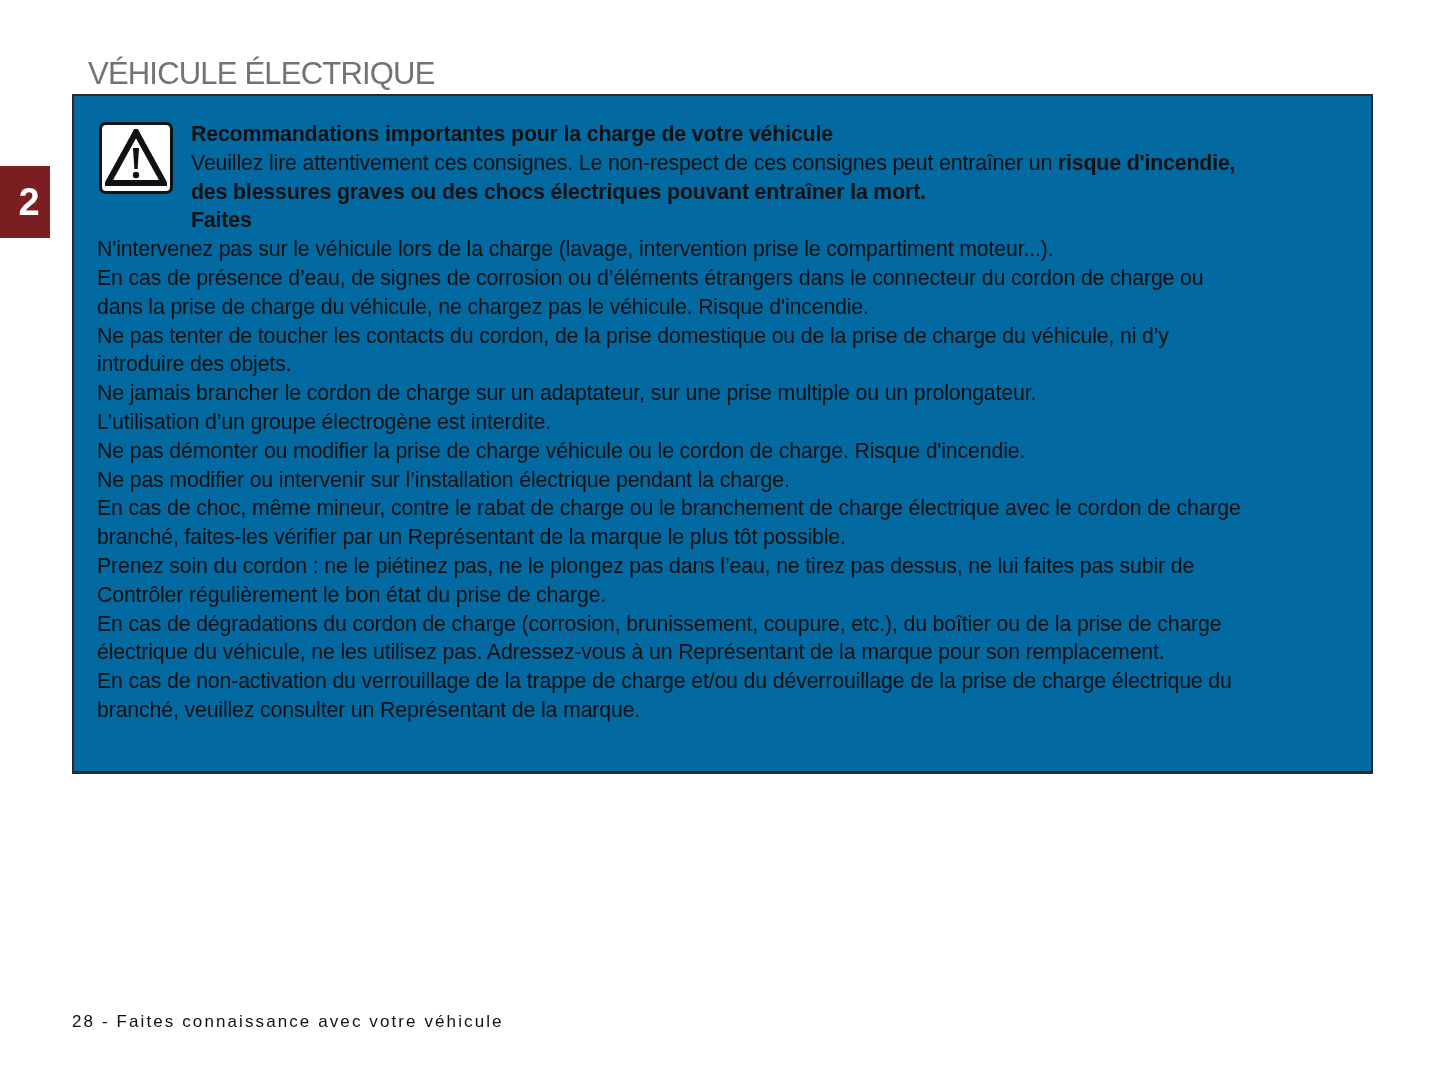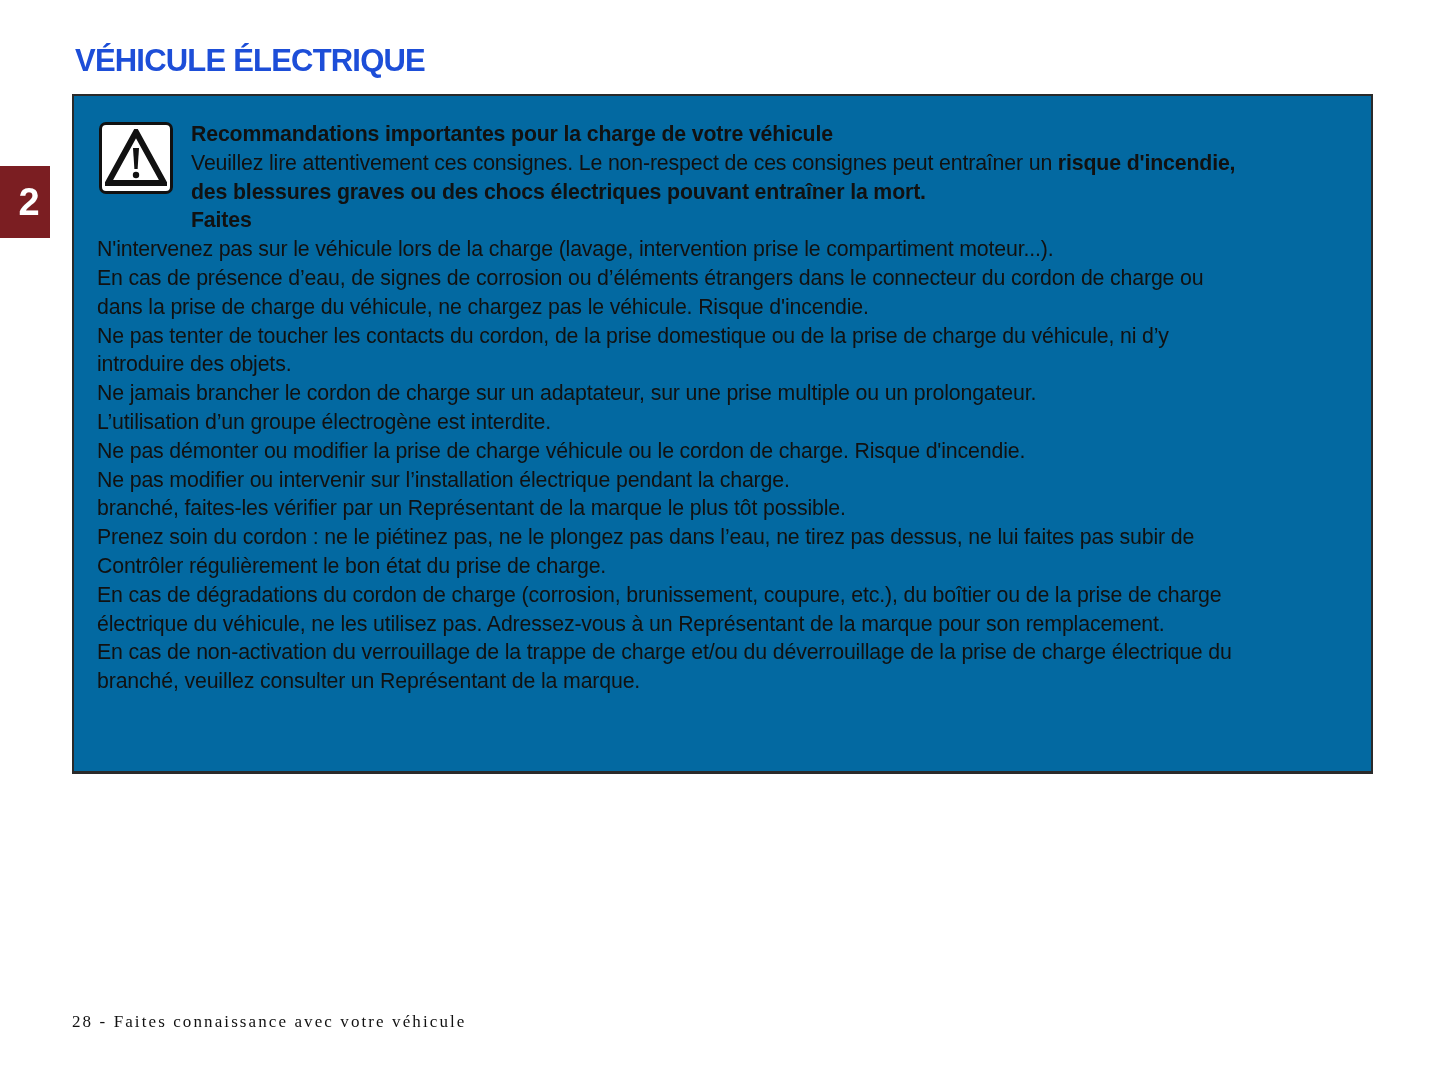--- a/index.html
+++ b/index.html
@@ -13,24 +13,24 @@
       position: relative;
       overflow: hidden;
       font-family: "Liberation Sans", sans-serif;
       color: #111111;
     }
     .page-title {
       position: absolute;
       left: 72px;
       top: 38px;
       font-size: 31px;
-      font-weight: bold;
+      font-weight: normal;
       letter-spacing: -0.8px;
-      color: #1d4ed8;
-      margin: 3px;
+      color: #737373;
+      margin: 16px;
       line-height: 40px;
     }
     .chapter-tab {
       position: absolute;
       left: 0;
       top: 166px;
       width: 50px;
       height: 72px;
       background: #7b1e22;
       color: #ffffff;
@@ -94,21 +94,20 @@
       font-weight: bold;
     }
     .footer {
       position: absolute;
       left: 72px;
       top: 1012px;
       font-size: 17px;
       letter-spacing: 2.1px;
       color: #111111;
       white-space: nowrap;
-      font-family: Liberation Serif, serif;
     }
   </style>
 </head>
 <body>
 
 <h1 class="page-title">VÉHICULE ÉLECTRIQUE</h1>
 
 <div class="chapter-tab">
   <span>2</span>
 </div>
@@ -131,20 +130,21 @@
     </div>
     <span class="line">N'intervenez pas sur le véhicule lors de la charge (lavage, intervention prise le compartiment moteur...).</span>
     <span class="line">En cas de présence d’eau, de signes de corrosion ou d’éléments étrangers dans le connecteur du cordon de charge ou</span>
     <span class="line">dans la prise de charge du véhicule, ne chargez pas le véhicule. Risque d'incendie.</span>
     <span class="line">Ne pas tenter de toucher les contacts du cordon, de la prise domestique ou de la prise de charge du véhicule, ni d’y</span>
     <span class="line">introduire des objets.</span>
     <span class="line">Ne jamais brancher le cordon de charge sur un adaptateur, sur une prise multiple ou un prolongateur.</span>
     <span class="line">L’utilisation d’un groupe électrogène est interdite.</span>
     <span class="line">Ne pas démonter ou modifier la prise de charge véhicule ou le cordon de charge. Risque d'incendie.</span>
     <span class="line">Ne pas modifier ou intervenir sur l’installation électrique pendant la charge.</span>
+    <span class="line">En cas de choc, même mineur, contre le rabat de charge ou le branchement de charge électrique avec le cordon de charge</span>
     <span class="line">branché, faites-les vérifier par un Représentant de la marque le plus tôt possible.</span>
     <span class="line">Prenez soin du cordon : ne le piétinez pas, ne le plongez pas dans l’eau, ne tirez pas dessus, ne lui faites pas subir de</span>
     <span class="line">Contrôler régulièrement le bon état du prise de charge.</span>
     <span class="line">En cas de dégradations du cordon de charge (corrosion, brunissement, coupure, etc.), du boîtier ou de la prise de charge</span>
     <span class="line">électrique du véhicule, ne les utilisez pas. Adressez-vous à un Représentant de la marque pour son remplacement.</span>
     <span class="line">En cas de non-activation du verrouillage de la trappe de charge et/ou du déverrouillage de la prise de charge électrique du</span>
     <span class="line">branché, veuillez consulter un Représentant de la marque.</span>
   </div>
 </div>
 

